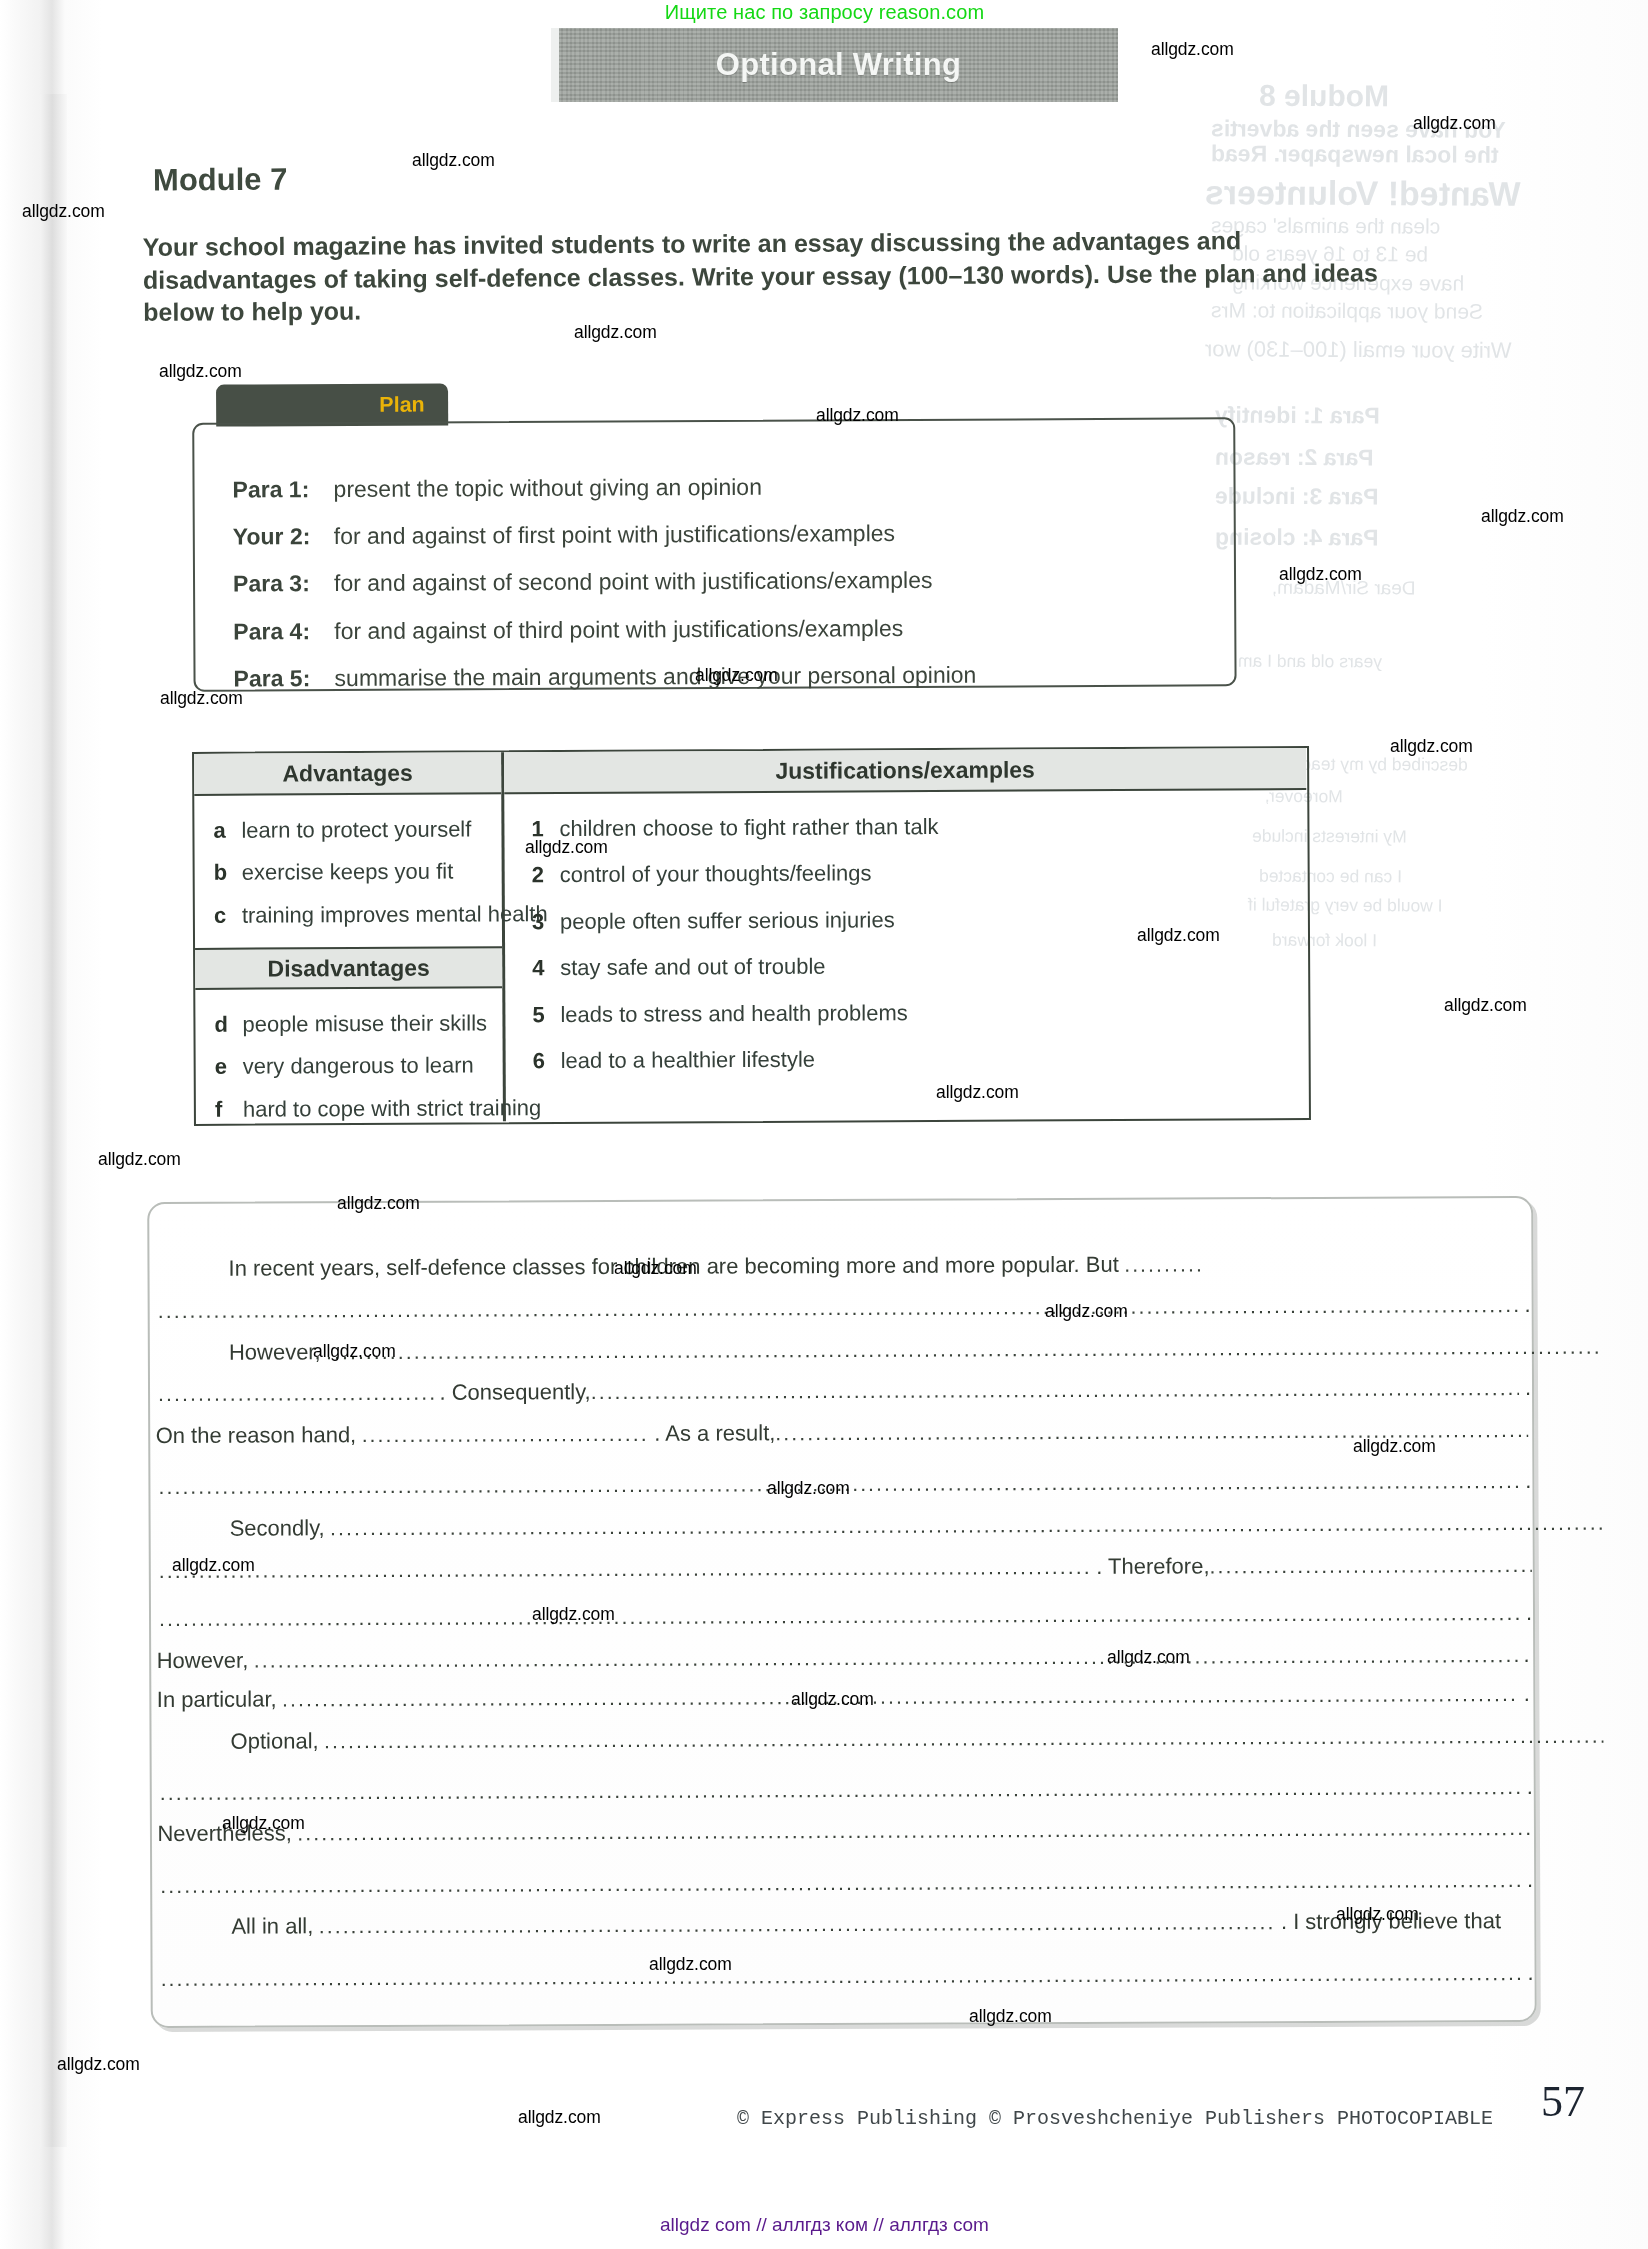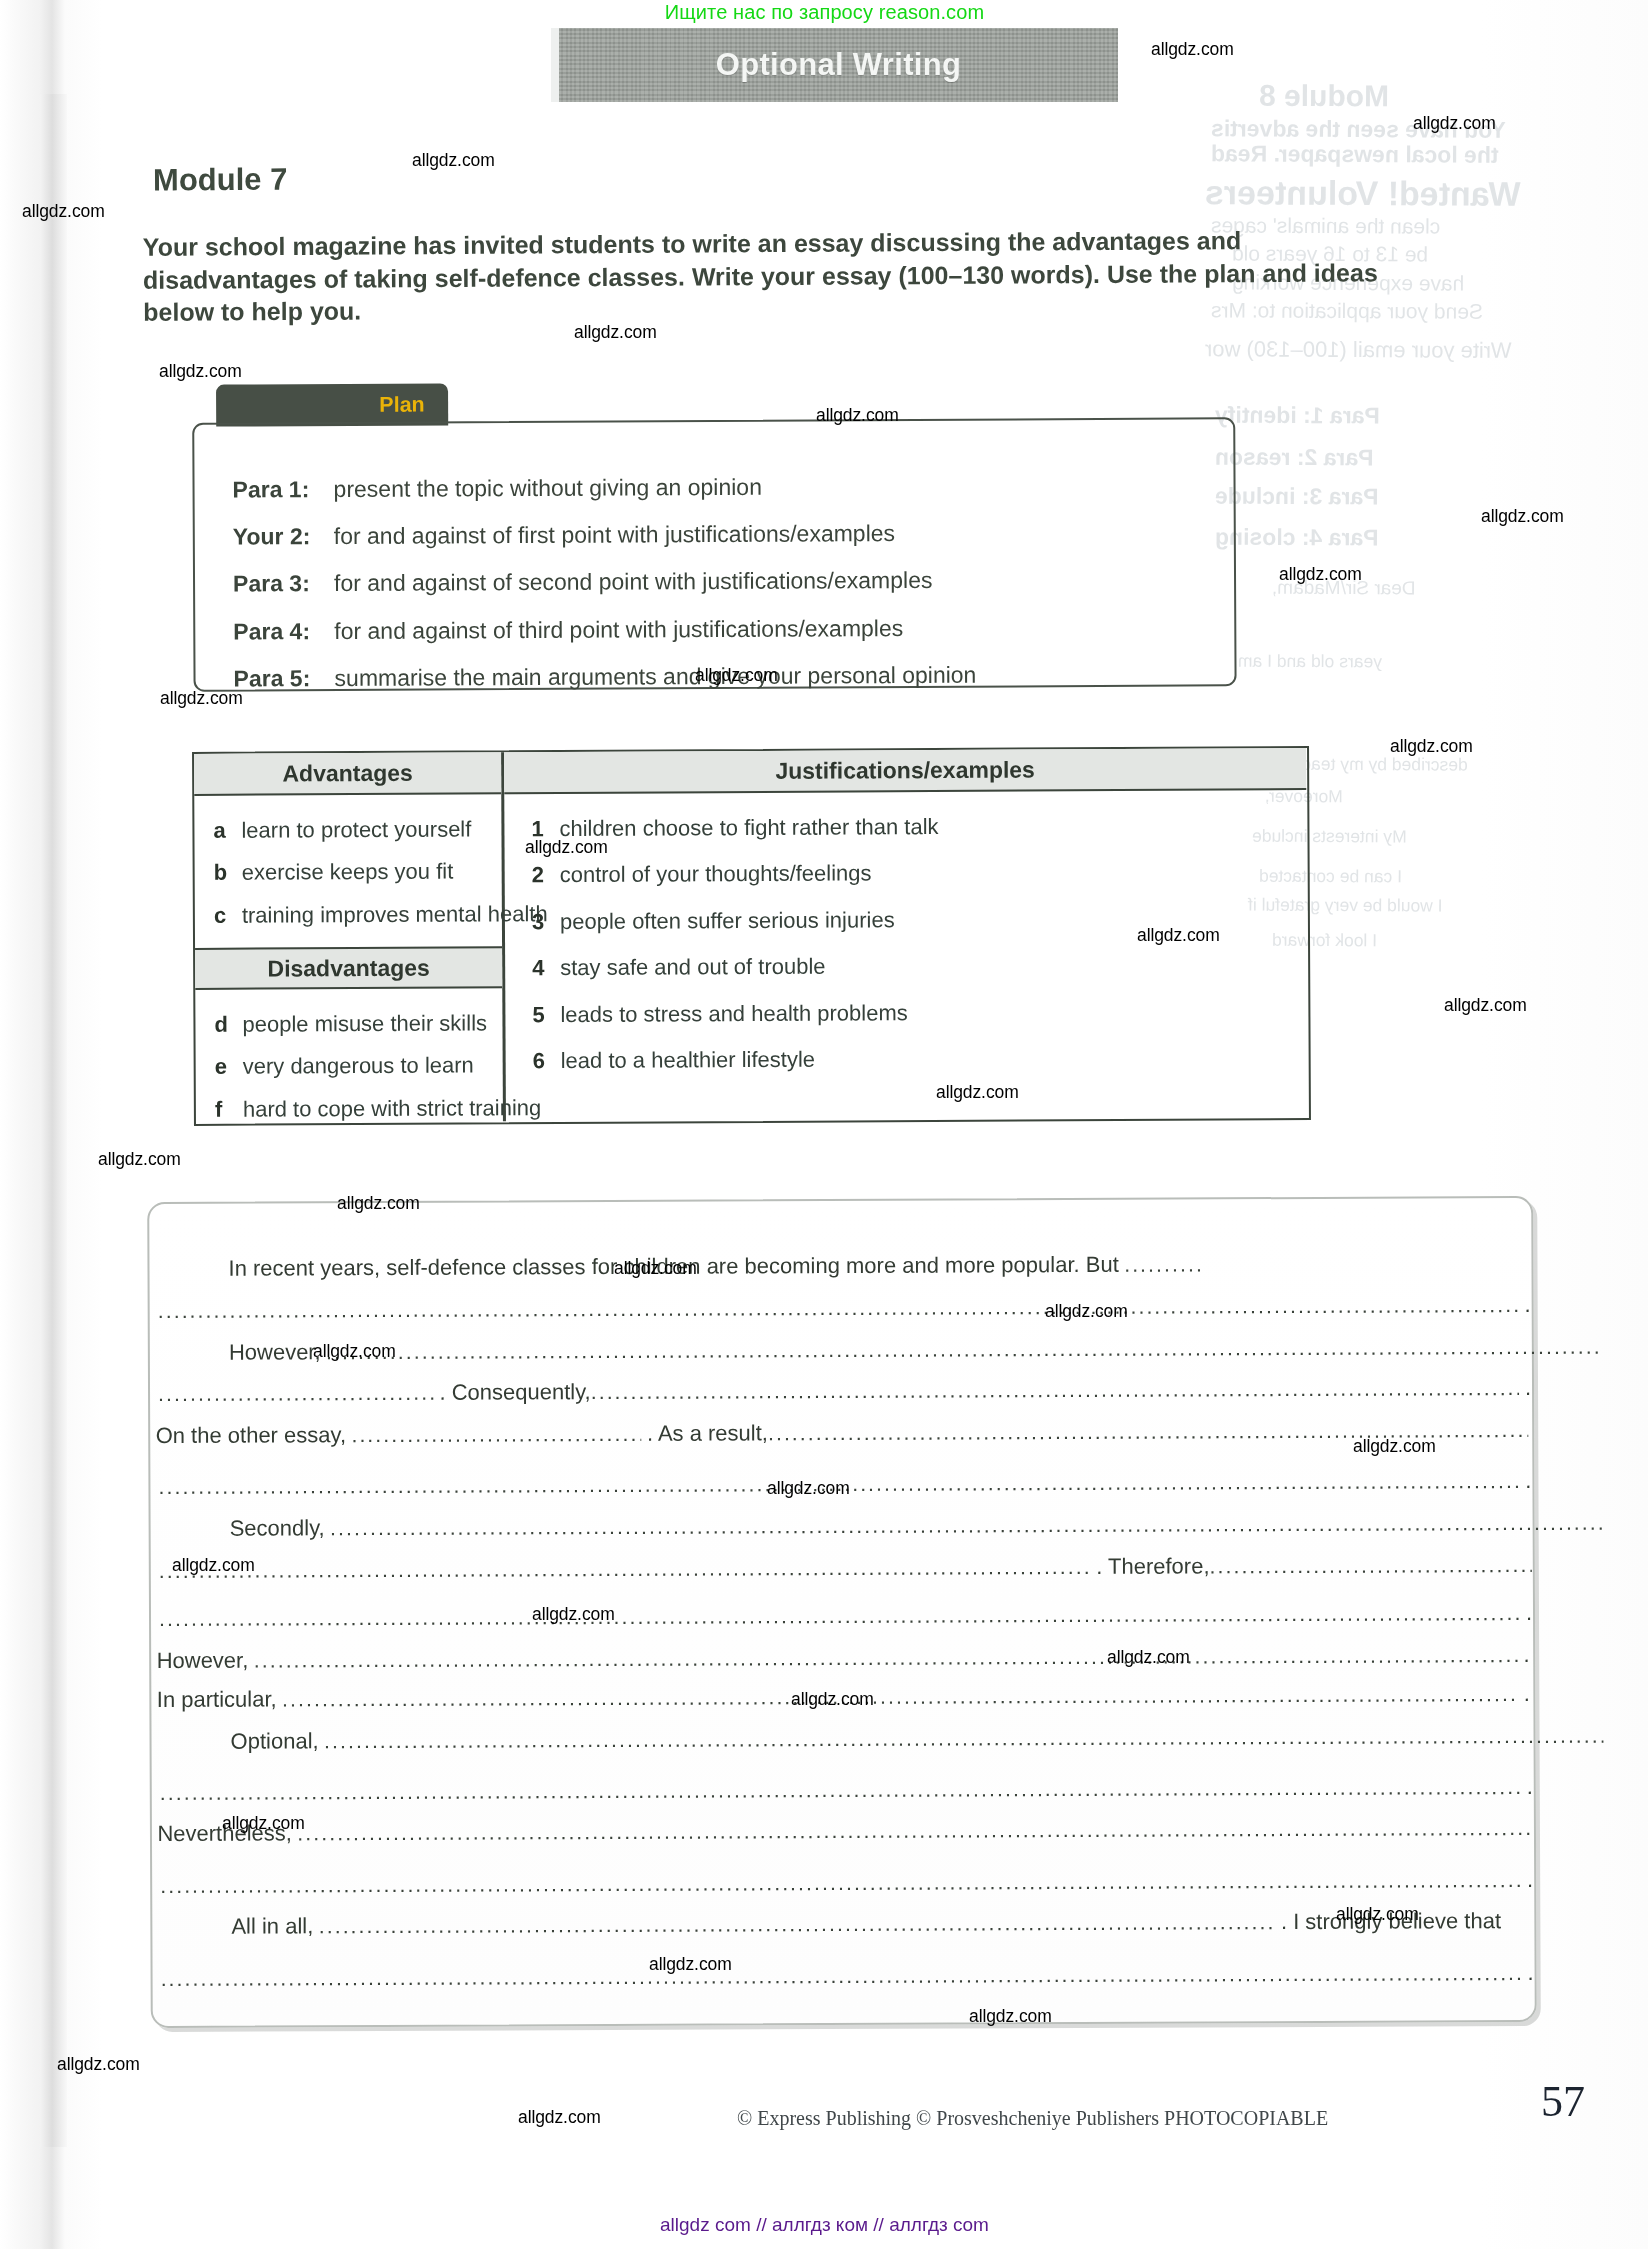--- a/index.html
+++ b/index.html
@@ -116,21 +116,21 @@
   .dots{
     display:inline-block;overflow:hidden;white-space:nowrap;
     color:#3a423a;letter-spacing:2px;font-size:21.5px;vertical-align:baseline;
   }
   .lead{display:inline-block;padding-right:5.4px;}
   .trail{display:inline-block;padding-left:5.4px;}
 
   
   .copy{
     position:absolute;left:737px;top:2107px;
-    font-family:Liberation Serif, serif;font-size:20px;color:#40474a;white-space:nowrap;
+    font-family:Liberation Mono, monospace;font-size:20px;color:#40474a;white-space:nowrap;
   }
   .pageno{
     position:absolute;left:1541px;top:2076px;
     font-family:"Liberation Serif", serif;font-size:44px;color:#1c2430;
   }
   .bottombar{
     position:absolute;left:0;top:2214px;width:1649px;text-align:center;
     font-size:19px;color:#5a1a8c;font-family:"Liberation Sans",sans-serif;
   }
 
@@ -279,21 +279,21 @@
         <span class="lead">However,</span>
         <span class="dots">.....................................................................................................................................................................................</span>
       </div>
       <div class="wline" style="top: 176px; left: 8px;">
         <span class="dots">.........................................</span>
         <span class="trail">. Consequently,</span>
         <span class="dots">..........................................................................................................................................</span>
         <span class="trail">.</span>
       </div>
       <div class="wline" style="top: 218px; left: 5.4px;">
-        <span class="lead">On the other essay,</span>
+        <span class="lead">On the reason hand,</span>
         <span class="dots">.............................................</span>
         <span class="trail">. As a result,</span>
         <span class="dots">......................................................................................................................</span>
       </div>
       <div class="wline" style="top: 269px; left: 8px;">
         <span class="dots">...................................................................................................................................................................................................</span>
         <span class="trail">.</span>
       </div>
       <div class="wline" style="top: 311px; left: 79px;">
         <span class="lead">Secondly,</span>

